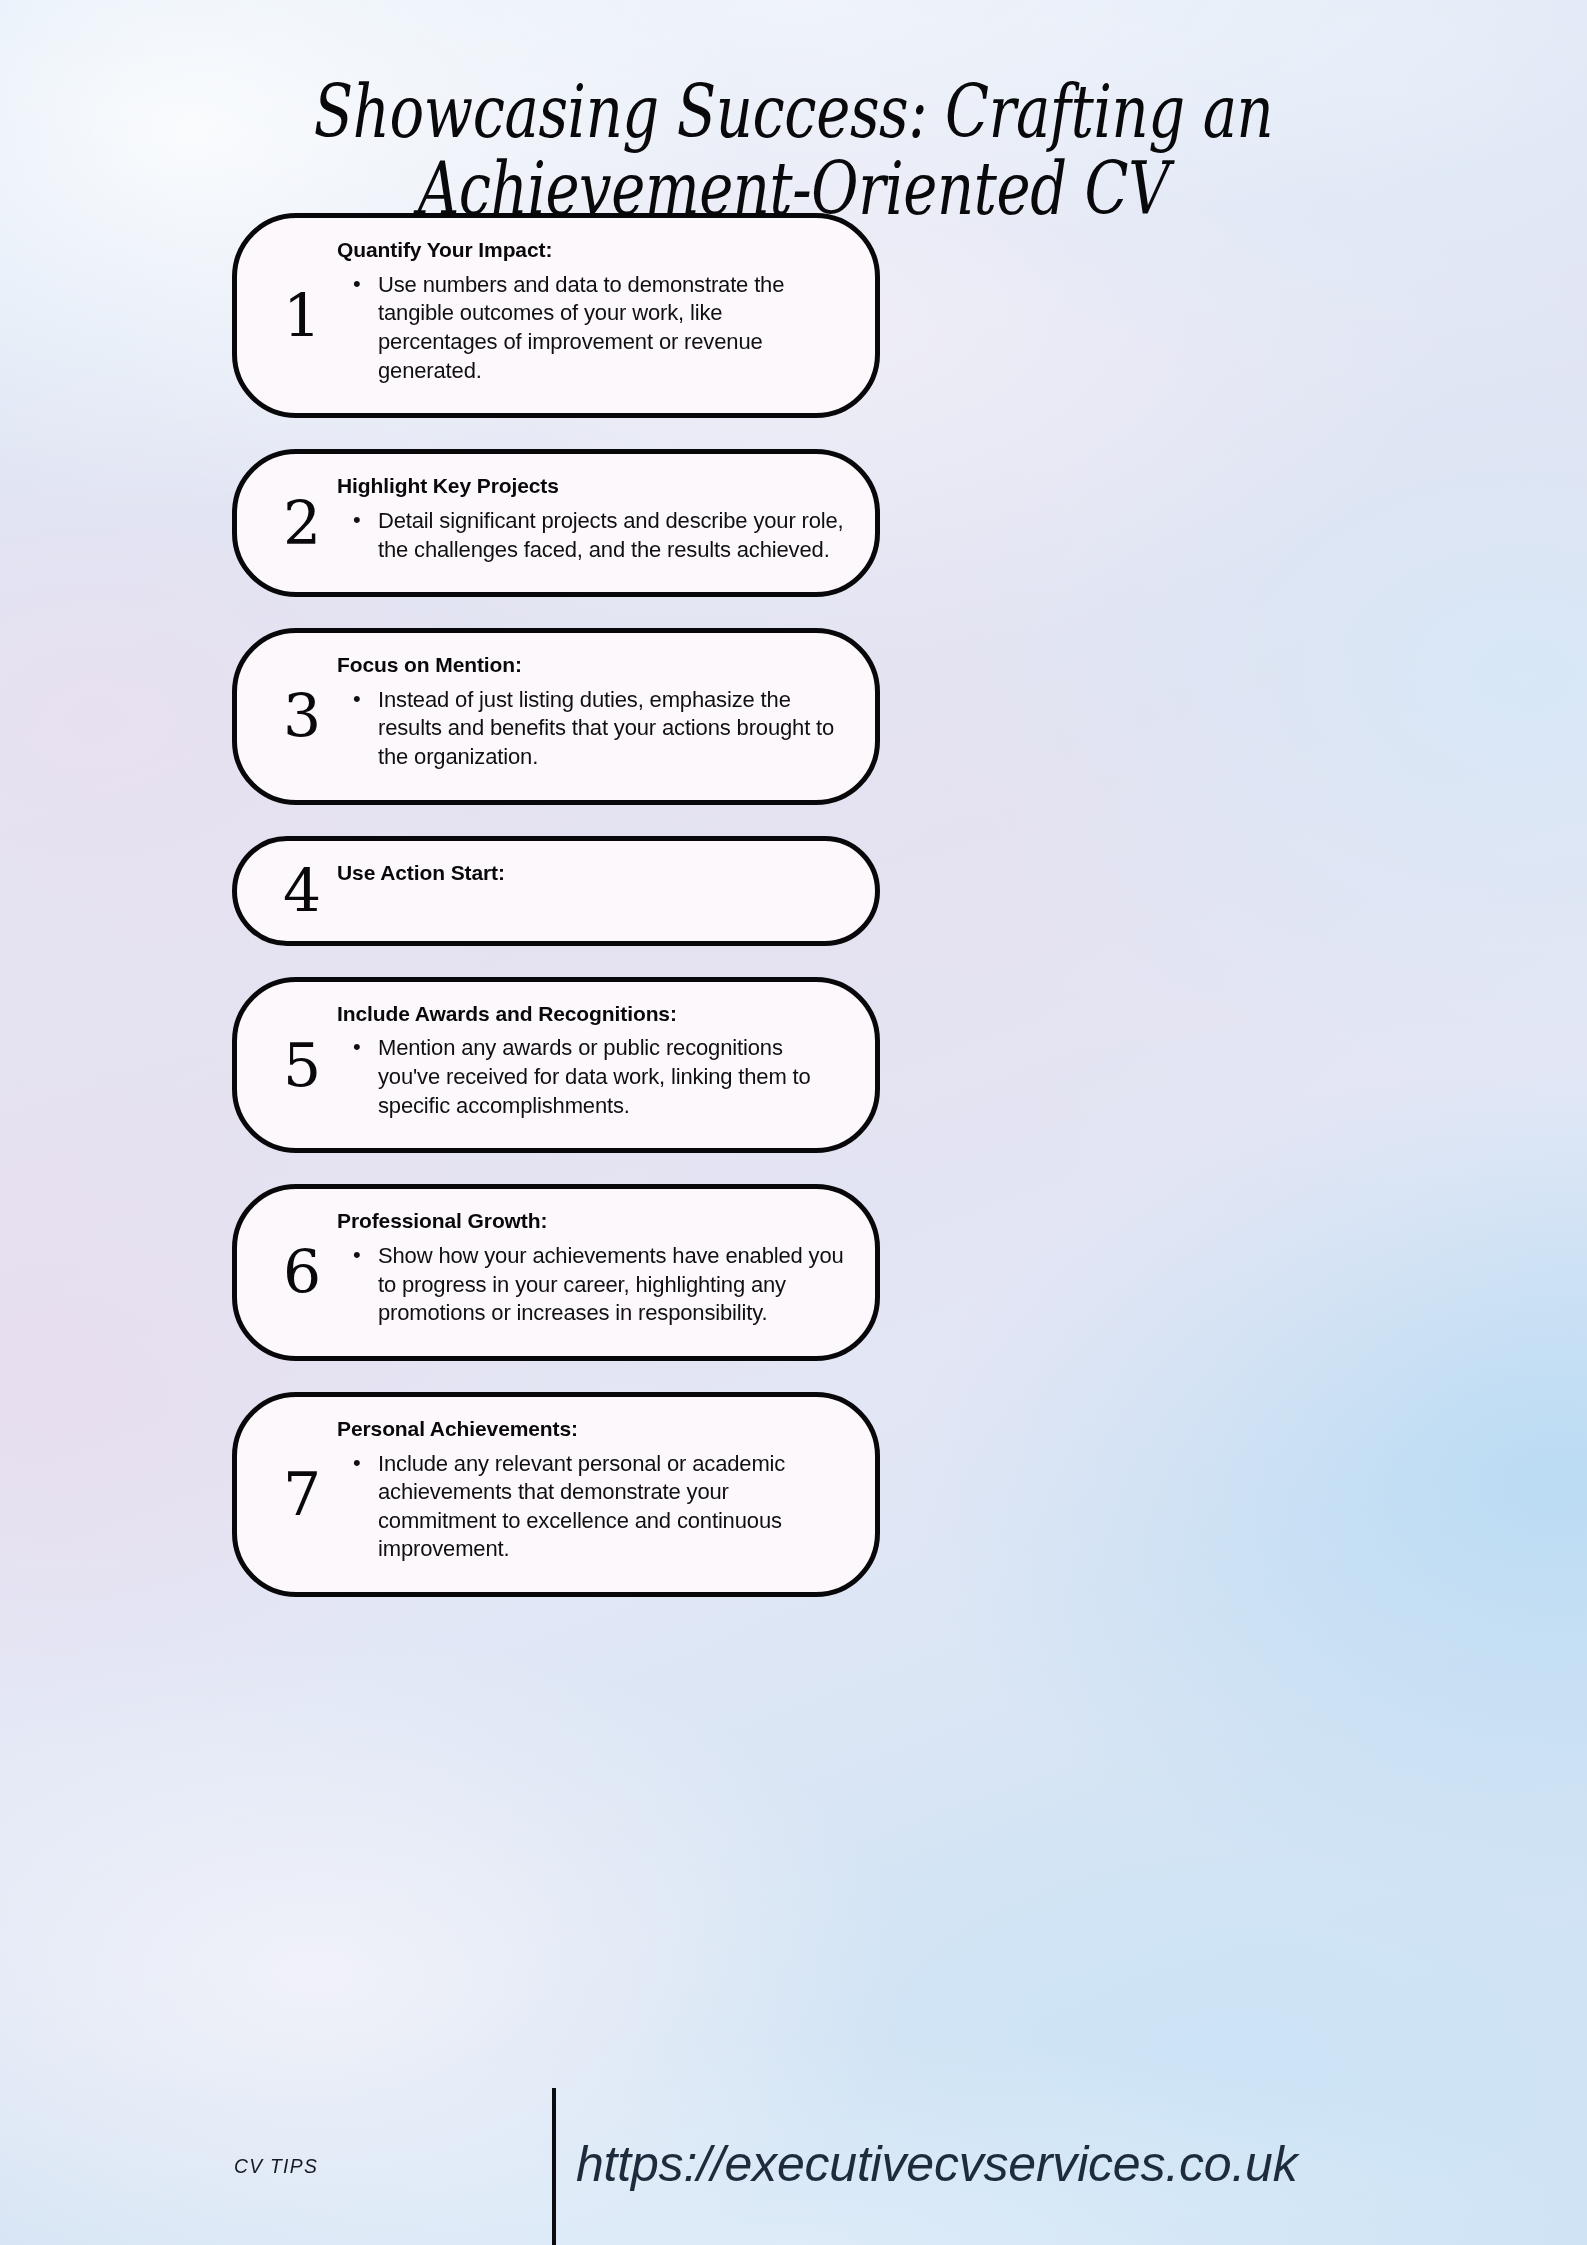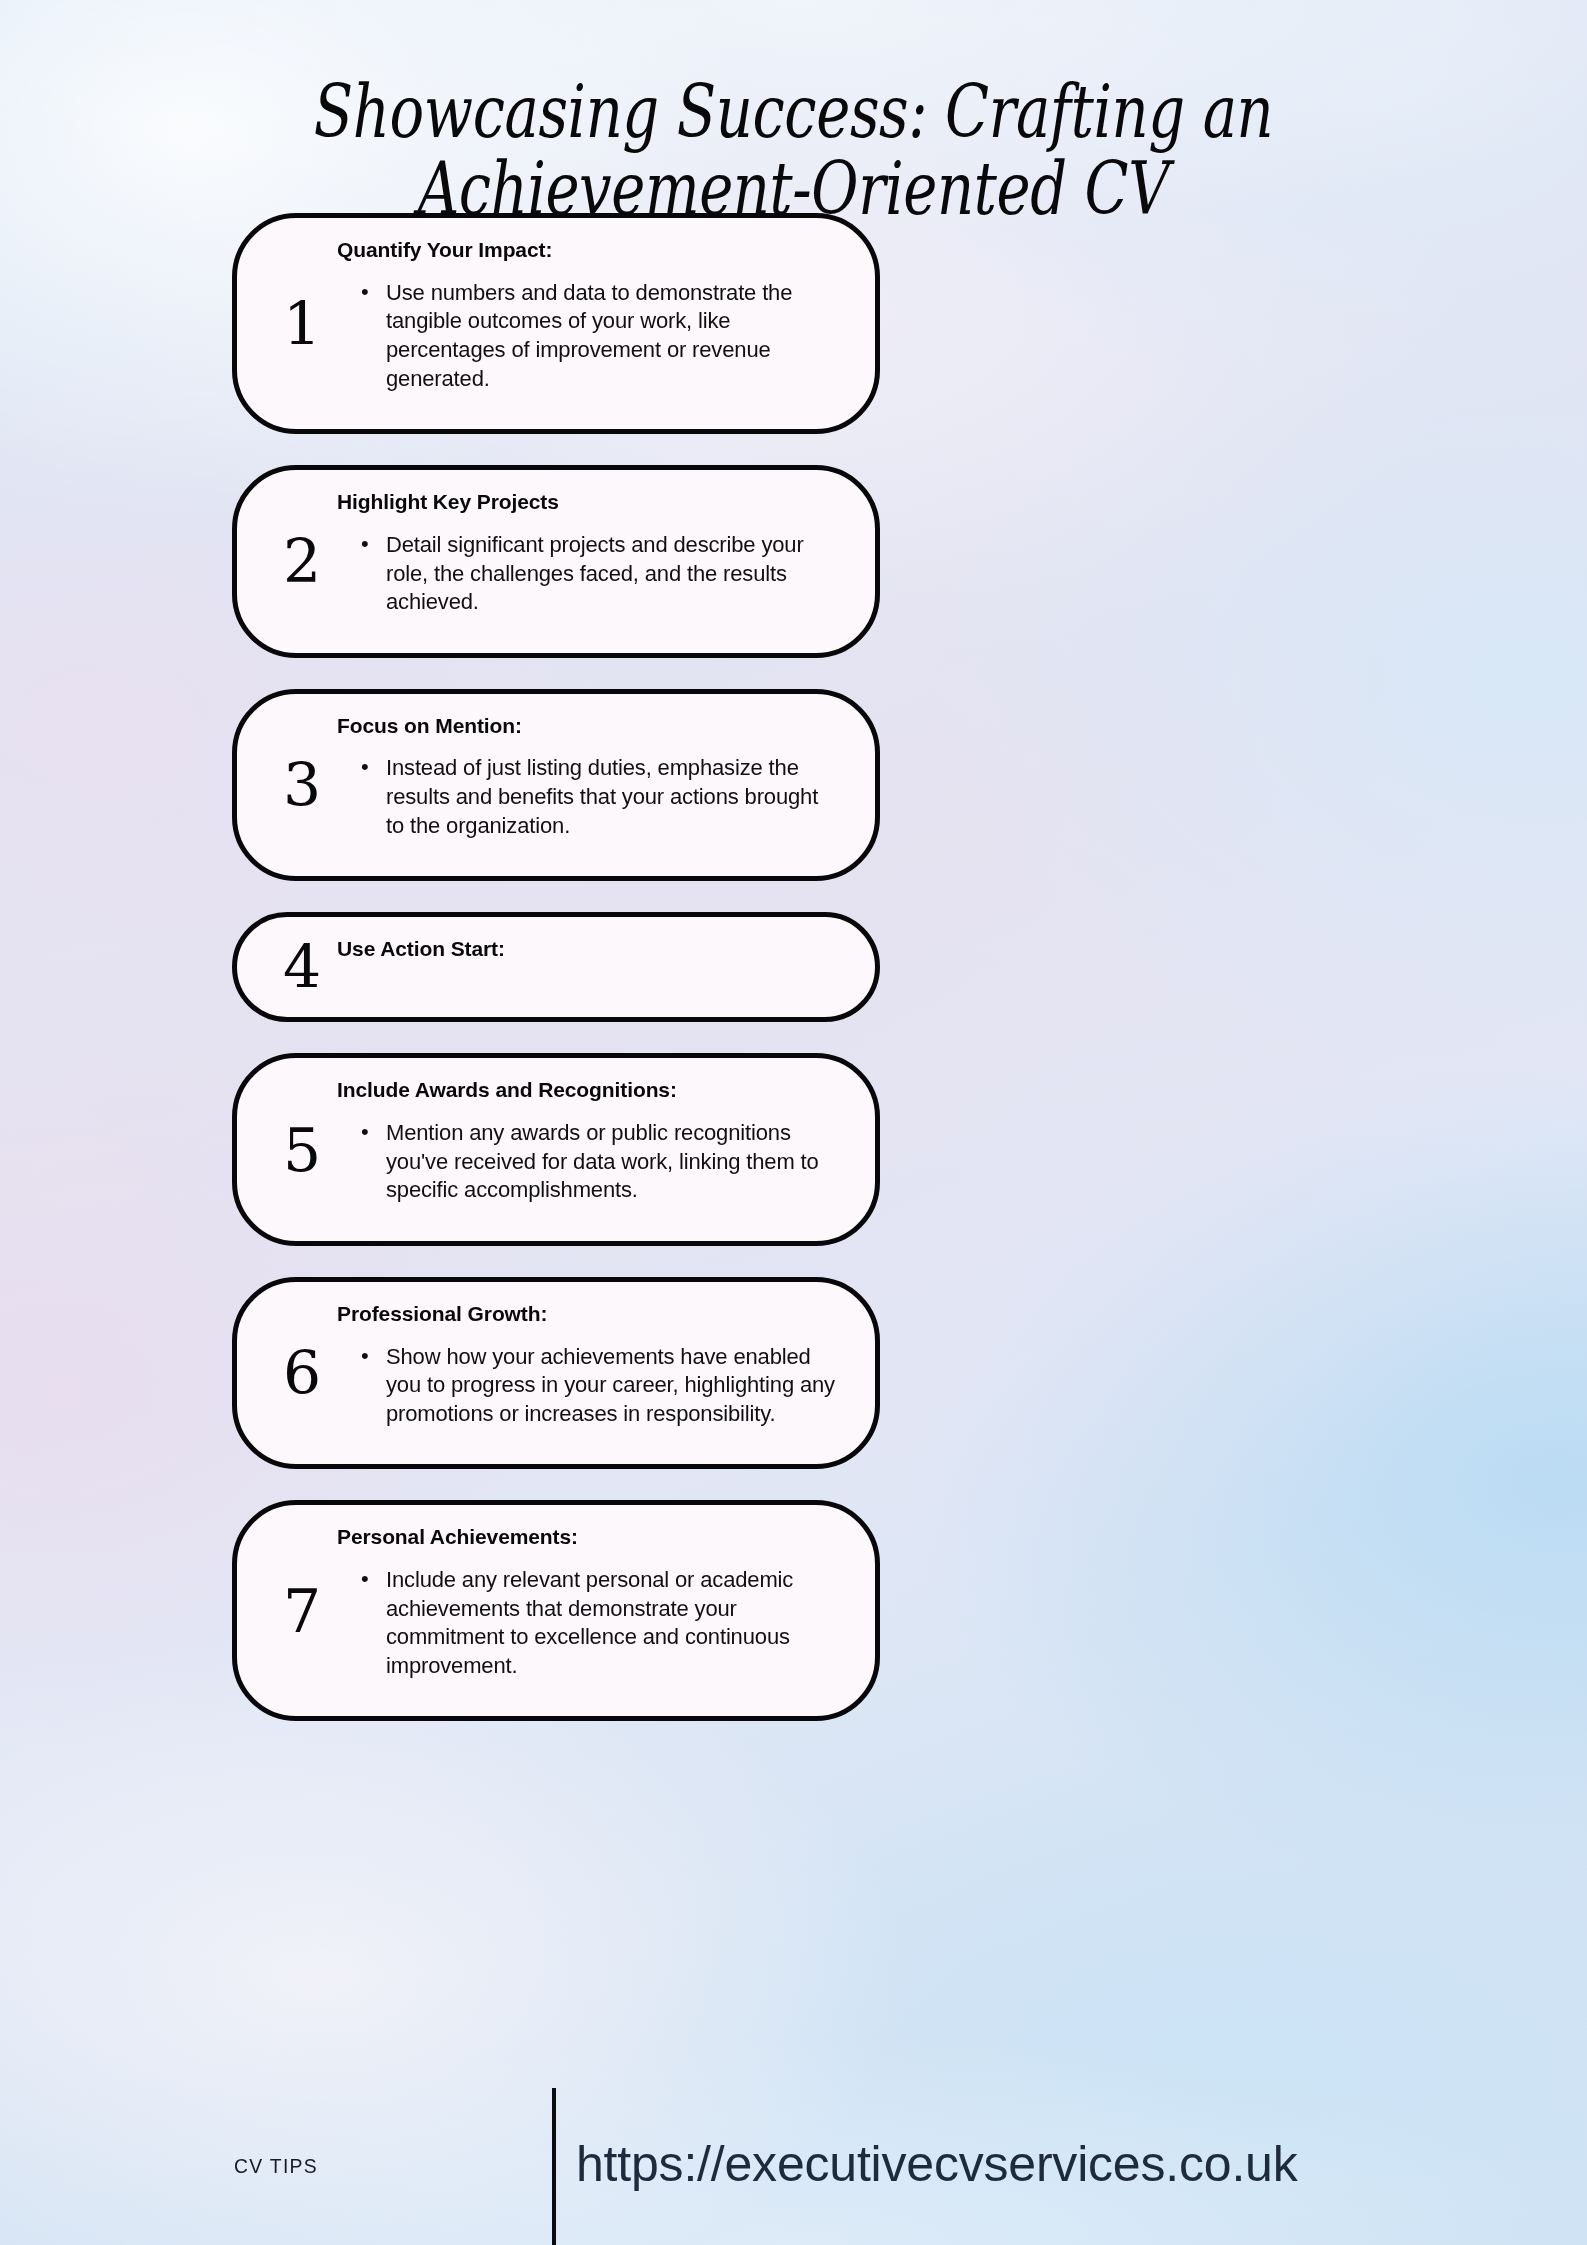--- a/index.html
+++ b/index.html
@@ -109,21 +109,21 @@
   .card-heading {
     font-family: Liberation Sans, sans-serif;
     font-weight: 700;
     font-size: 21px;
     line-height: 1.18;
     letter-spacing: -0.1px;
     color: #09090b;
     margin: 0 0 3px 0;
   }
   .card-bullets {
-    margin: 16px;
+    margin: 8px;
     padding: 0;
     list-style: none;
   }
   .card-bullets li {
     position: relative;
     padding-left: 33px;
     font-family: "Liberation Sans", "DejaVu Sans", sans-serif;
     font-weight: 400;
     font-size: 22px;
     line-height: 1.30;
@@ -140,20 +140,21 @@
     color: #101014;
   }
 
   
   .footer {
     position: absolute;
     left: 0;
     right: 0;
     top: 2060px;
     height: 185px;
+    font-style: italic;
   }
   .footer-left {
     position: absolute;
     left: 0;
     top: 94px;
     width: 552px;
     text-align: center;
     font-family: "Liberation Sans", "DejaVu Sans", sans-serif;
     font-size: 21px;
     letter-spacing: 1.4px;

